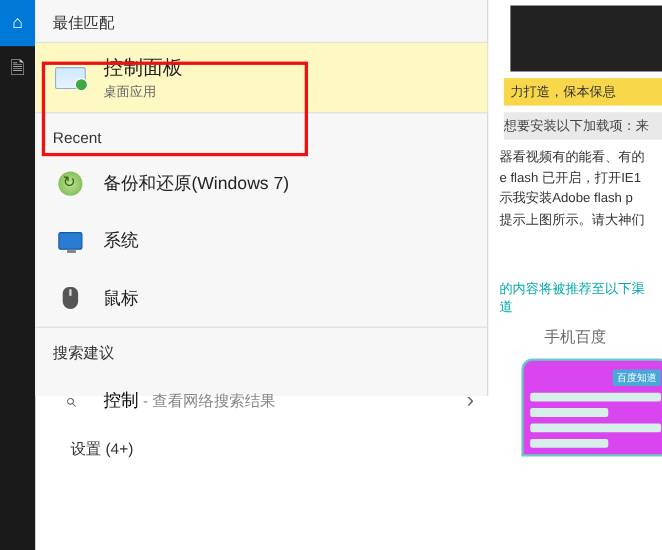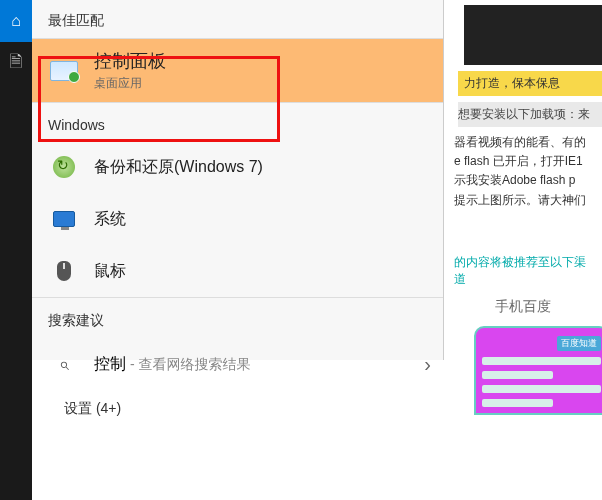--- a/index.html
+++ b/index.html
@@ -4,21 +4,21 @@
 <style>
   * { margin: 0; padding: 0; box-sizing: border-box; font-family: "Microsoft YaHei", "Segoe UI", sans-serif; }
   body { width: 602px; height: 500px; overflow: hidden; background: #fff; position: relative; }
   .left-rail { position: absolute; left: 0; top: 0; width: 32px; height: 500px; background: #1a1a1a; }
   .rail-icon { width: 32px; height: 42px; display: flex; align-items: center; justify-content: center; color: #fff; }
   .rail-icon.active { background: #0078d7; }
   .search-panel { position: absolute; left: 32px; top: 0; width: 412px; height: 360px; background: #f7f7f7; border-right: 1px solid #ccc; }
   .section-header { padding: 12px 16px 8px 16px; font-size: 14px; color: #333; border-bottom: 1px solid #ddd; }
   .section-header.sub { border-bottom: none; padding-top: 14px; font-weight: 400; }
   .result-row { display: flex; align-items: center; padding: 10px 12px 10px 16px; gap: 14px; }
-  .result-row.selected { background: #fdba74; }
+  .result-row.selected { background: #fef9c3; }
   .result-icon { width: 32px; height: 32px; display: flex; align-items: center; justify-content: center; flex-shrink:0; }
   .result-text { display: flex; flex-direction: column; }
   .result-title { font-size: 18px; color: #222; }
   .result-sub { font-size: 12px; color: #666; margin-top: 2px; }
   .highlight-box { position: absolute; border: 3px solid #e11; pointer-events: none; }
   .chevron { margin-left: auto; color: #666; }
   .expand-row { padding: 10px 32px; font-size: 14px; color: #333; }
   .right-blur { position: absolute; left: 444px; top: 1px; width: 158px; height: 500px; background: #fff; font-size: 12px; color: #333; overflow:hidden; }
   .rb-top { height: 60px; background: #222; margin: 4px 0 6px 20px; }
   .rb-yellow { background: #f8d84a; padding: 4px 6px; margin-left: 14px; font-size: 12px; }
@@ -58,21 +58,21 @@
   <div class="result-row selected">
     <div class="result-icon">
         <div class="ctrl-panel-icon"></div>
       </div>
     <div class="result-text">
       <div class="result-title">控制面板</div>
       <div class="result-sub">桌面应用</div>
     </div>
   </div>
 
-  <div class="section-header sub" style="border-top:1px solid #ddd;">Windows</div>
+  <div class="section-header sub" style="border-top:1px solid #ddd;">Recent</div>
 
   <div class="result-row">
     <div class="result-icon">
         <div class="restore-ico"></div>
       </div>
     <div class="result-title" style="font-size:16px;">备份和还原(Windows 7)</div>
   </div>
 
   <div class="result-row">
     <div class="result-icon">

